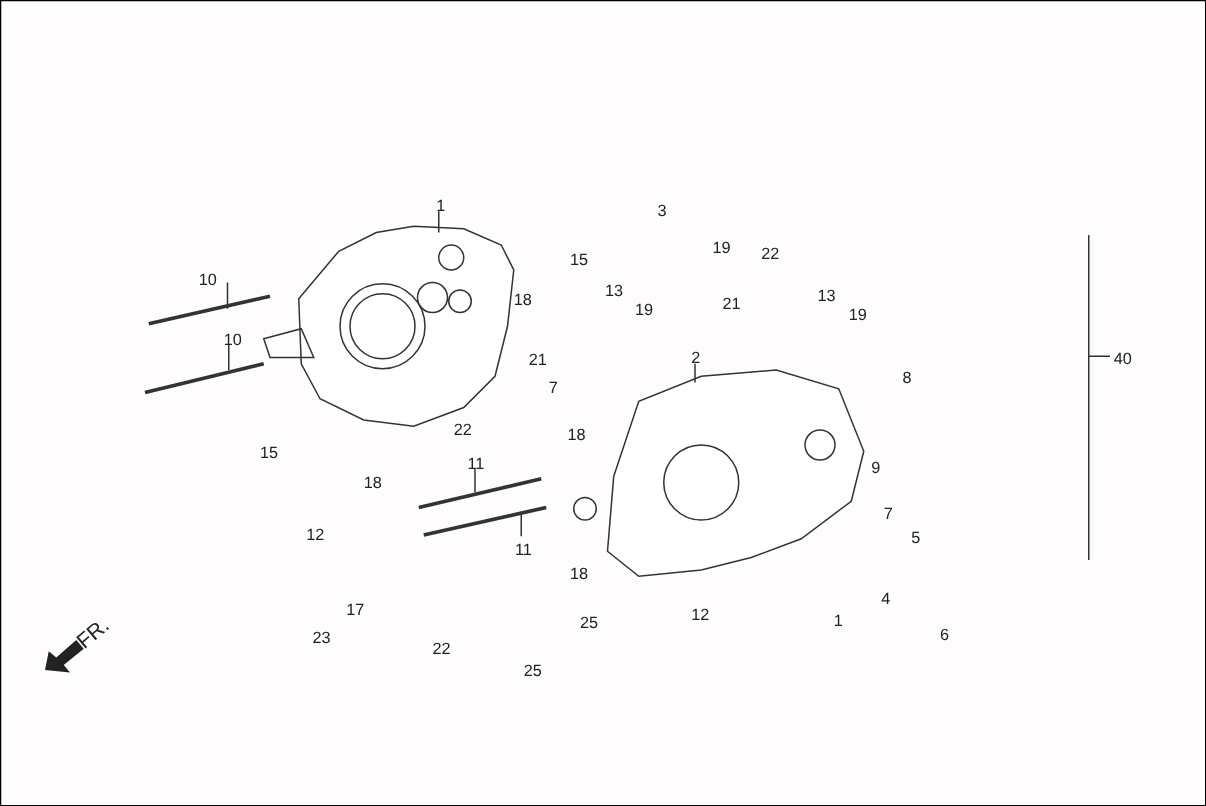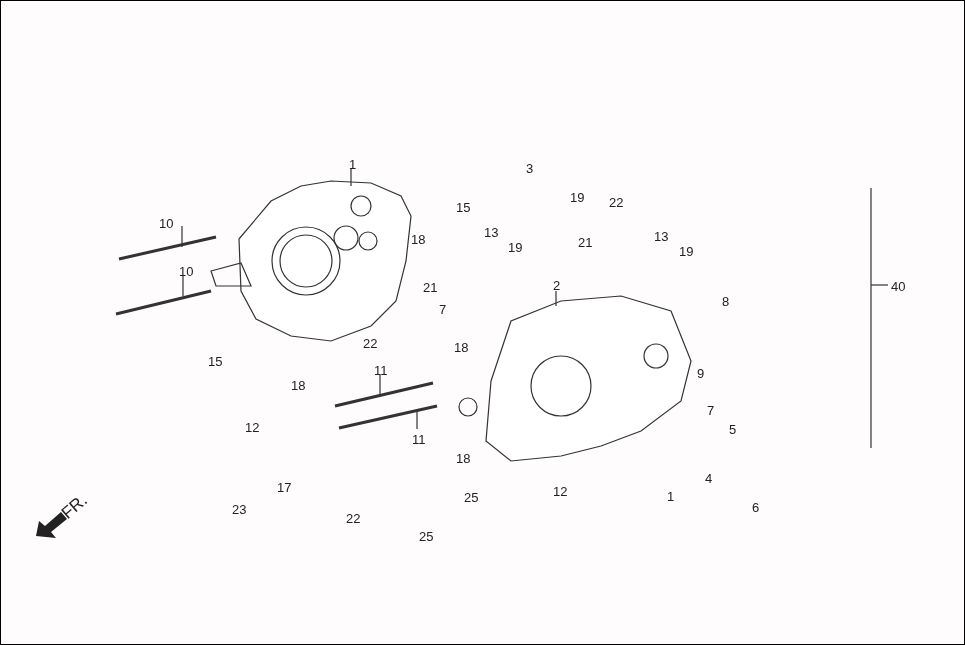--- a/index.html
+++ b/index.html
@@ -79,19 +79,19 @@
       <div class="lbl" style="left: 453px; top: 340px;">18</div>
       <div class="lbl" style="left: 455px; top: 451px;">18</div>
       <div class="lbl" style="left: 569px; top: 190px;">19</div>
       <div class="lbl" style="left: 507px; top: 240px;">19</div>
       <div class="lbl" style="left: 678px; top: 244px;">19</div>
       <div class="lbl" style="left: 890px; top: 279px;">40</div>
       <div class="lbl" style="left: 422px; top: 280px;">21</div>
       <div class="lbl" style="left: 577px; top: 235px;">21</div>
       <div class="lbl" style="left: 362px; top: 336px;">22</div>
       <div class="lbl" style="left: 608px; top: 195px;">22</div>
-      <div class="lbl" style="left: 231px; top: 502px;">23</div>
+      <div class="lbl" style="left: 249px; top: 502px;">23</div>
       <div class="lbl" style="left: 345px; top: 511px;">22</div>
       <div class="lbl" style="left: 463px; top: 490px;">25</div>
       <div class="lbl" style="left: 418px; top: 529px;">25</div>
     </div>
   <div class="fr" style="left:60px;top:496px">FR.</div>
 </div>
 
 </body></html>

